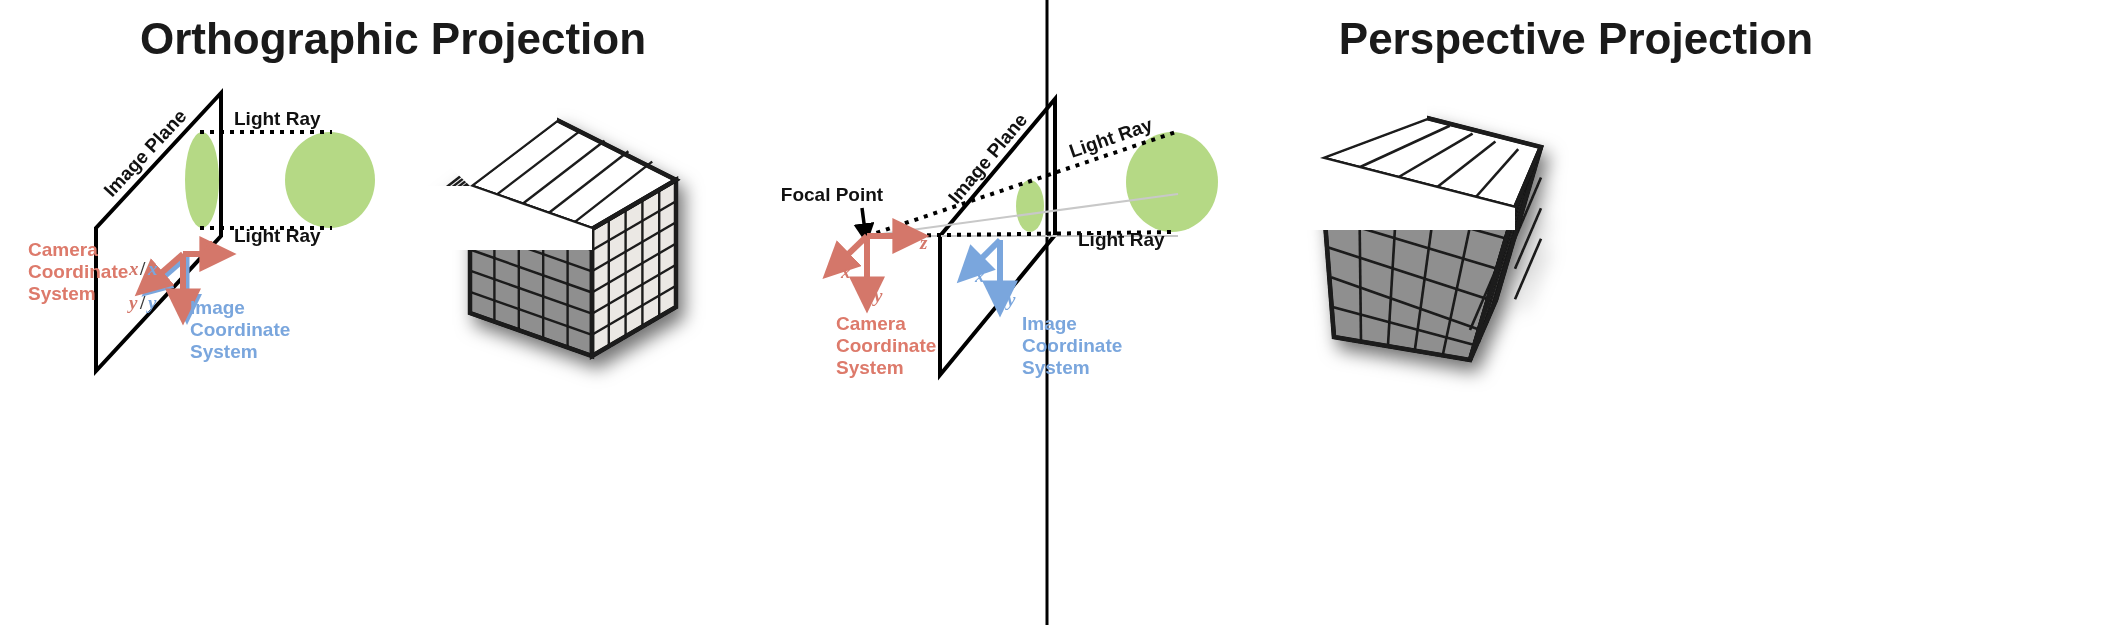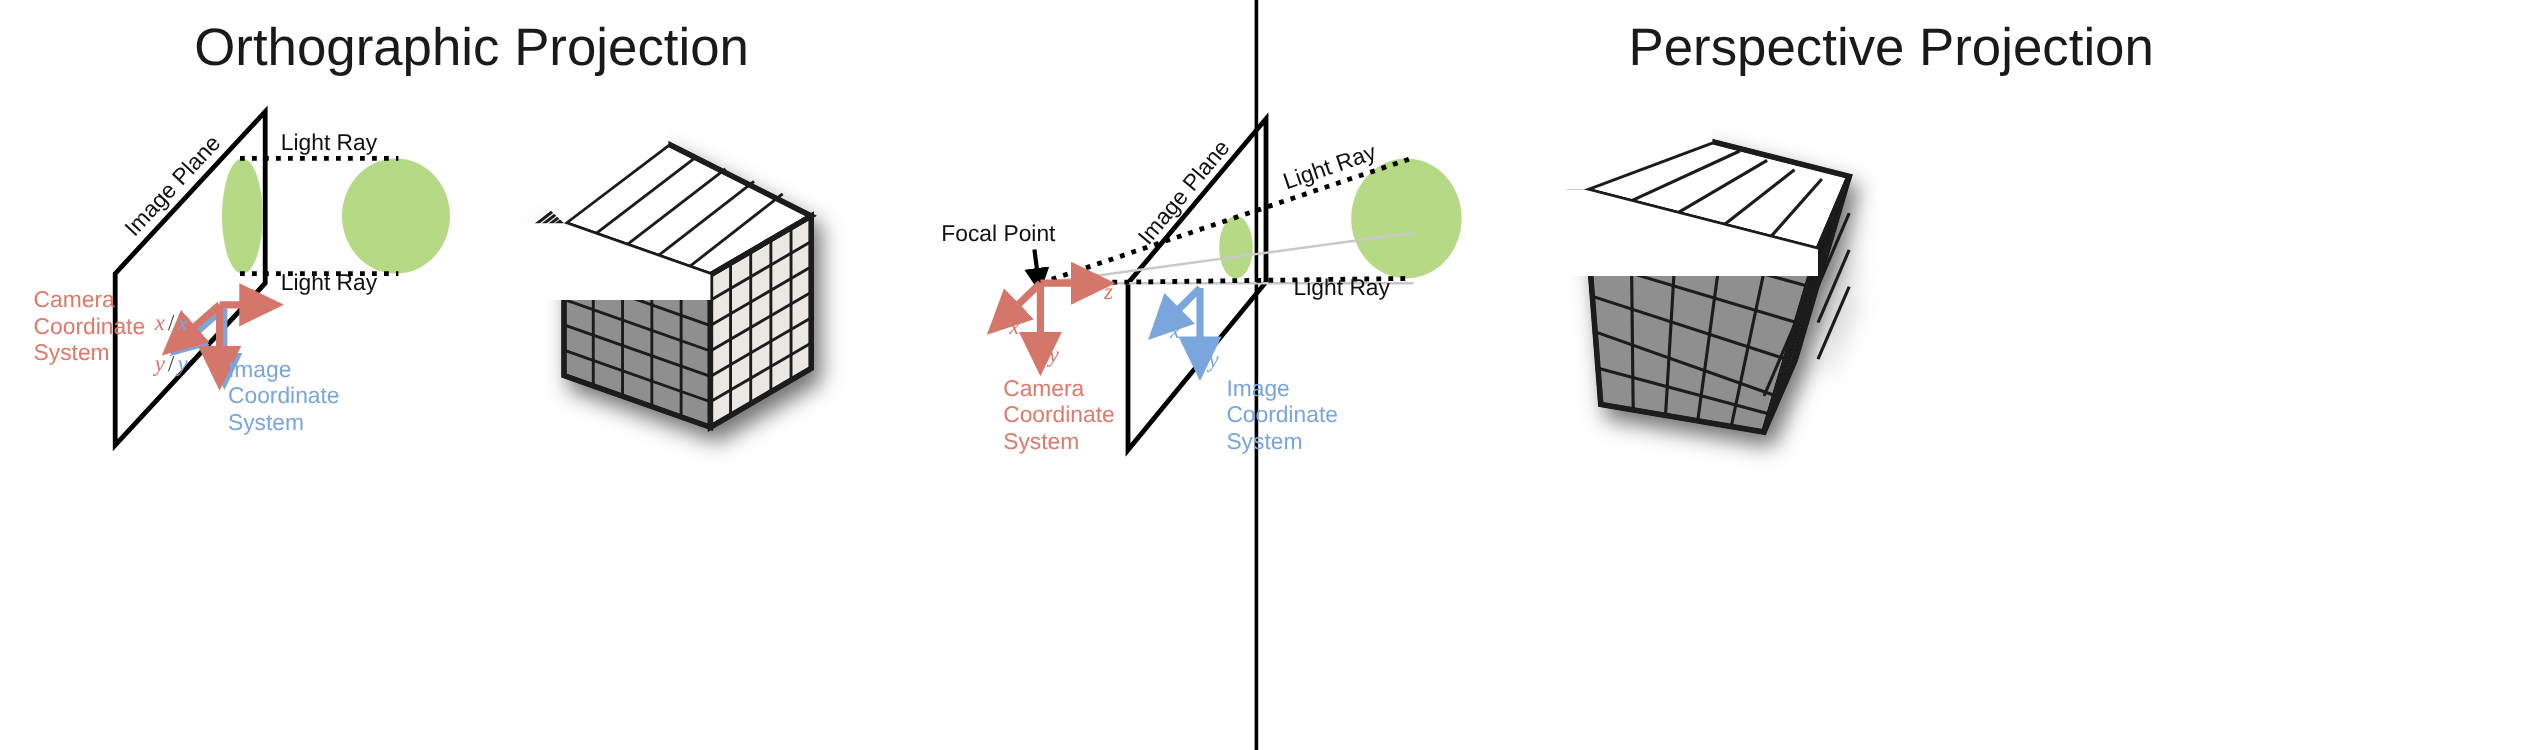--- a/index.html
+++ b/index.html
@@ -1,17 +1,17 @@
 <!DOCTYPE html>
 <html><head>
 <meta charset="utf-8">
 <style>
   html,body{margin:0;padding:0;background:#ffffff;}
   body{width:2105px;height:625px;overflow:hidden;font-family:"Liberation Sans",sans-serif;}
-  #stage{position:relative;width:2105px;height:625px;background:#fde047;}
+  #stage{position:relative;width:2105px;height:625px;background:#fde047;font-weight:bold;}
   svg{display:block;}
   .ttl{font-family:"Liberation Sans",sans-serif;font-size:44px;fill:#1a1a1a;text-anchor:middle;}
   .lbl{font-family:"Liberation Sans",sans-serif;font-size:19px;fill:#111;}
   .cam{font-family:"Liberation Sans",sans-serif;font-size:19px;fill:#dd7a6b;}
   .img{font-family:"Liberation Sans",sans-serif;font-size:19px;fill:#7aa6dd;}
   .axr{font-family:"Liberation Serif",serif;font-style:italic;font-size:19px;fill:#d4776a;}
   .axb{font-family:"Liberation Serif",serif;font-style:italic;font-size:19px;fill:#7aa6dd;}
   .sl{font-family:"Liberation Serif",serif;font-size:19px;fill:#3a3a3a;}
 </style>
 </head>

